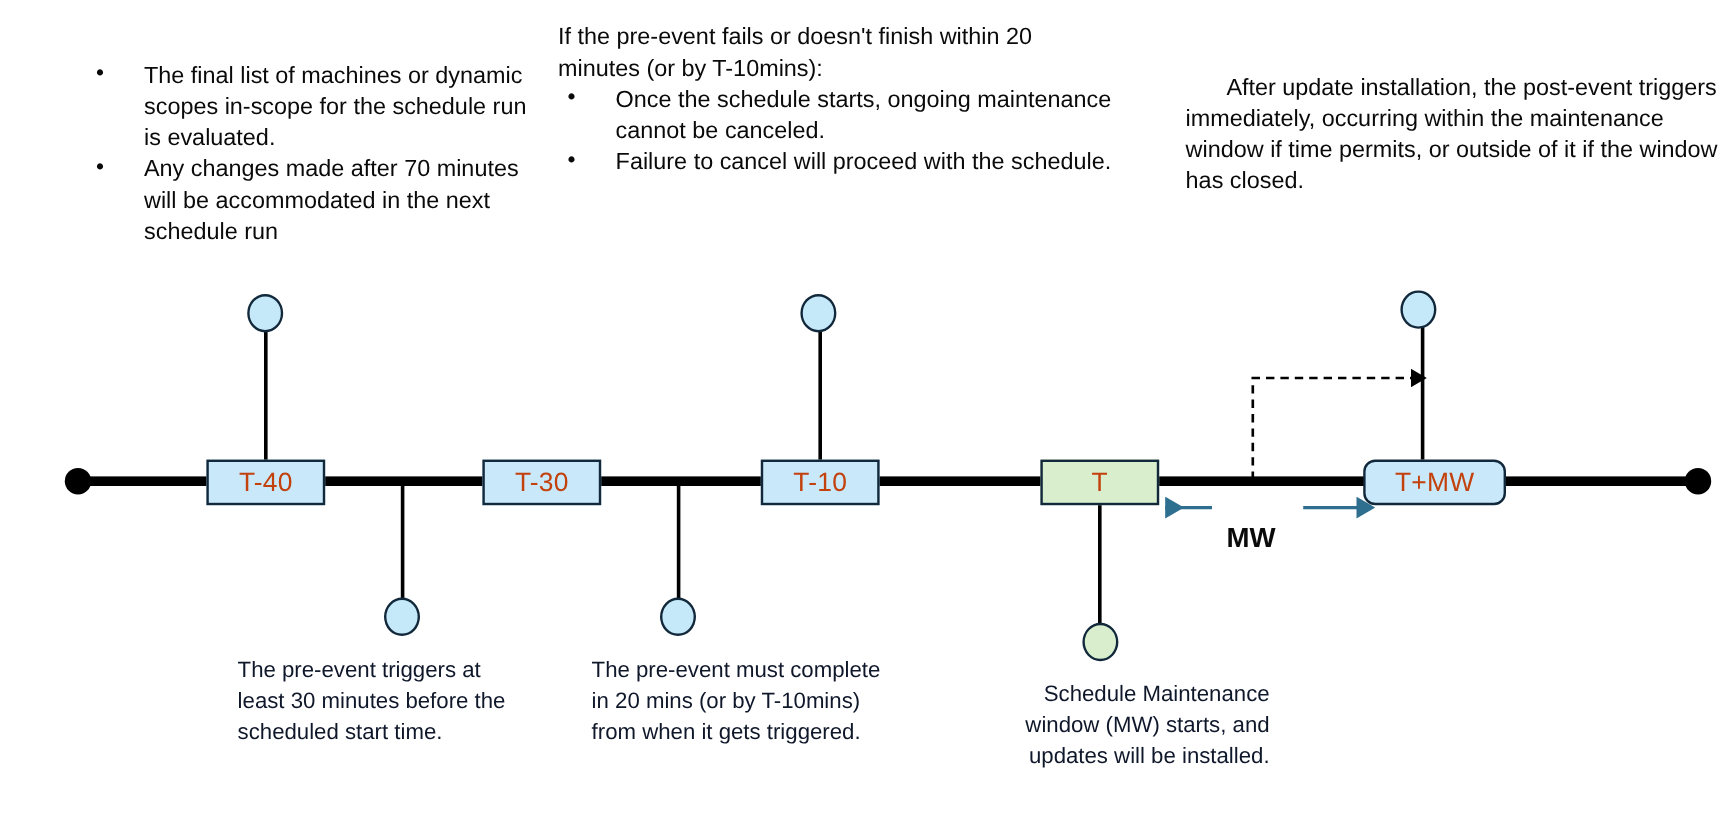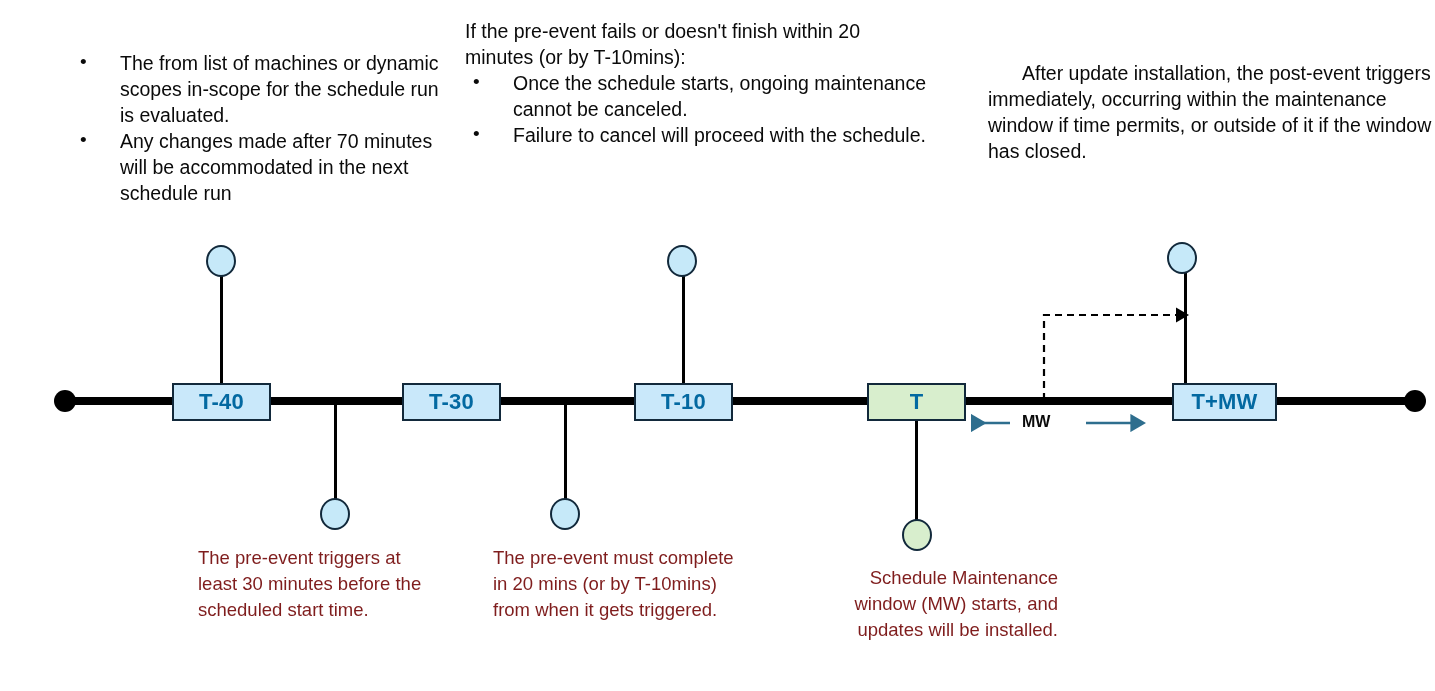--- a/index.html
+++ b/index.html
@@ -75,23 +75,23 @@
 
   .node-box {
     position: absolute;
     box-sizing: border-box;
     height: 38px;
     border: 2px solid #12293b;
     display: flex;
     align-items: center;
     justify-content: center;
     font-size: 22px;
-    font-weight: bold;
+    font-weight: normal;
     letter-spacing: .2px;
-    color: #0369a1;
+    color: #c2410c;
     background: #c9e8fa;
     z-index: 3;
   }
   .node-box.green { background: #d8eecd; }
 
   .stem {
     position: absolute;
     width: 3px;
     background: #000000;
     z-index: 1;
@@ -106,49 +106,49 @@
     border-radius: 50%;
     background: #c6e9f9;
     z-index: 2;
   }
   .bubble.green { background: #d8eecd; }
 
   .caption {
     position: absolute;
     font-size: 18.5px;
     line-height: 26px;
-    color: #7f1d1d;
+    color: #0f172a;
   }
 
   .mw-label {
     position: absolute;
-    font-size: 16px;
+    font-size: 23px;
     font-weight: bold;
     color: #0a0a0a;
     left: 1022px;
-    top: 413px;
+    top: 435px;
   }
 
   svg.overlay {
     position: absolute;
     left: 0; top: 0;
     width: 1435px;
     height: 691px;
     pointer-events: none;
     z-index: 4;
   }
 </style>
 </head>
 <body>
 
 <div id="canvas">
 
   <div class="note note-left">
     <ul class="bullet-list">
-      <li>The from list of machines or dynamic scopes in-scope for the schedule run is evaluated.</li>
+      <li>The final list of machines or dynamic scopes in-scope for the schedule run is evaluated.</li>
       <li>Any changes made after 70 minutes will be accommodated in the next schedule run</li>
     </ul>
   </div>
 
   <div class="note note-mid">
     <p class="lead">If the pre-event fails or doesn't finish within 20 minutes (or by T-10mins):</p>
     <ul class="bullet-list">
       <li>Once the schedule starts, ongoing maintenance cannot be canceled.</li>
       <li>Failure to cancel will proceed with the schedule.</li>
     </ul>
@@ -173,21 +173,21 @@
   <div class="bubble" style="left:320px;  top:498px;"></div>
   <div class="bubble" style="left:667px; top:245px;"></div>
   <div class="bubble" style="left:550px; top:498px;"></div>
   <div class="bubble green" style="left:902px;  top:519px;"></div>
   <div class="bubble" style="left:1167px; top:242px;"></div>
 
   <div class="node-box" style="left:172px;  top:383px; width:99px;">T-40</div>
   <div class="node-box" style="left:402px;  top:383px; width:99px;">T-30</div>
   <div class="node-box" style="left:634px;  top:383px; width:99px;">T-10</div>
   <div class="node-box green" style="left:867px;  top:383px; width:99px;">T</div>
-  <div class="node-box" style="left:1172px; top:383px; width:105px;">T+MW</div>
+  <div class="node-box" style="left:1136px; top:383px; width:119px;border-radius:10px;">T+MW</div>
 
   <div class="mw-label">MW</div>
 
   <svg class="overlay" viewBox="0 0 1435 691">
     <defs>
       <marker id="mwArrowL" markerWidth="7" markerHeight="7" refX="6" refY="3.5" orient="auto" markerUnits="strokeWidth">
         <path d="M6,0 L6,7 L0,3.5 z" fill="#2e6e8e"></path>
       </marker>
       <marker id="mwArrowR" markerWidth="7" markerHeight="7" refX="1" refY="3.5" orient="auto" markerUnits="strokeWidth">
         <path d="M0,0 L0,7 L6,3.5 z" fill="#2e6e8e"></path>

